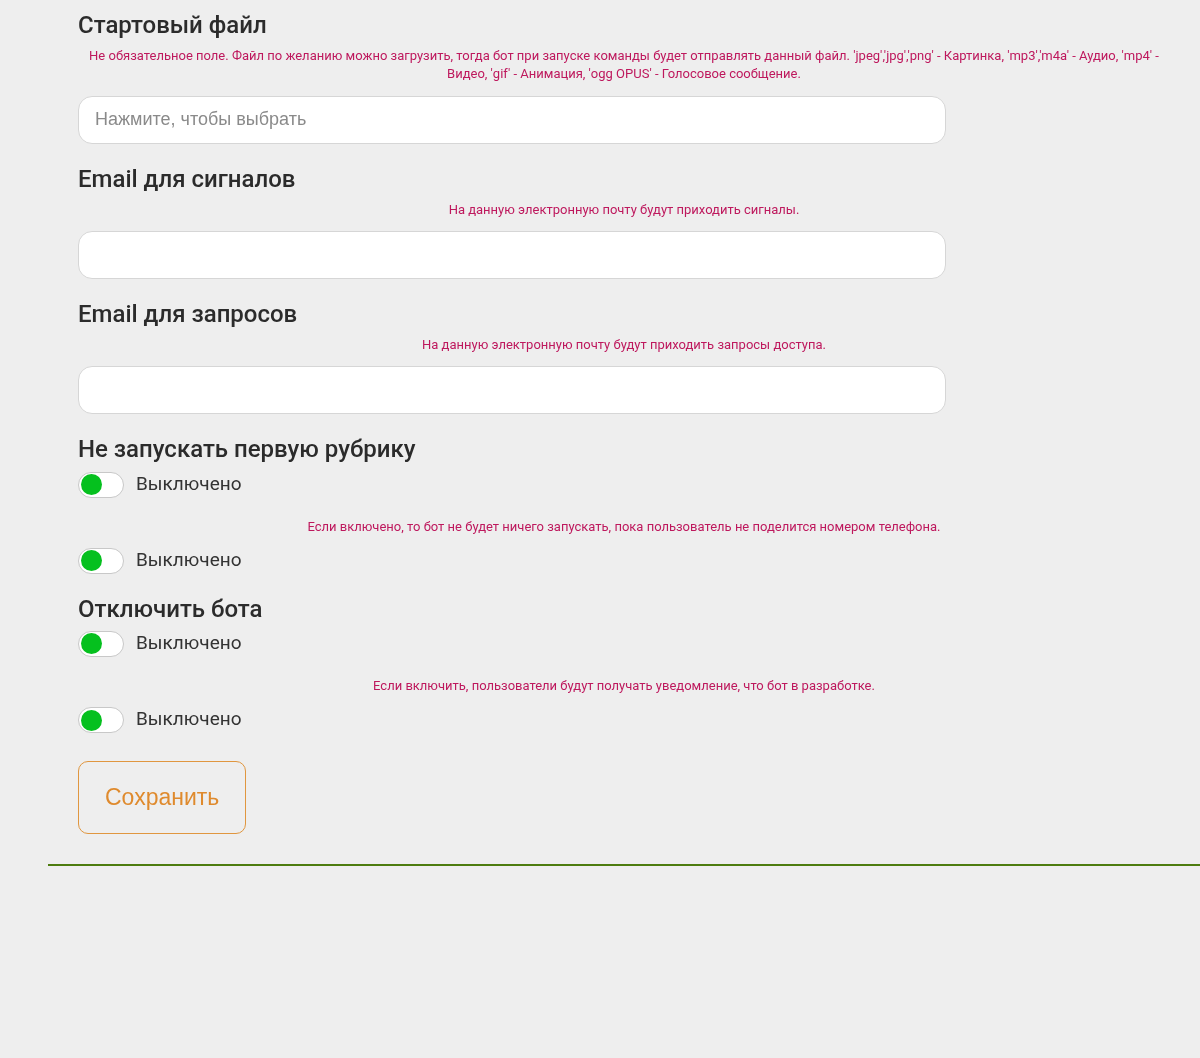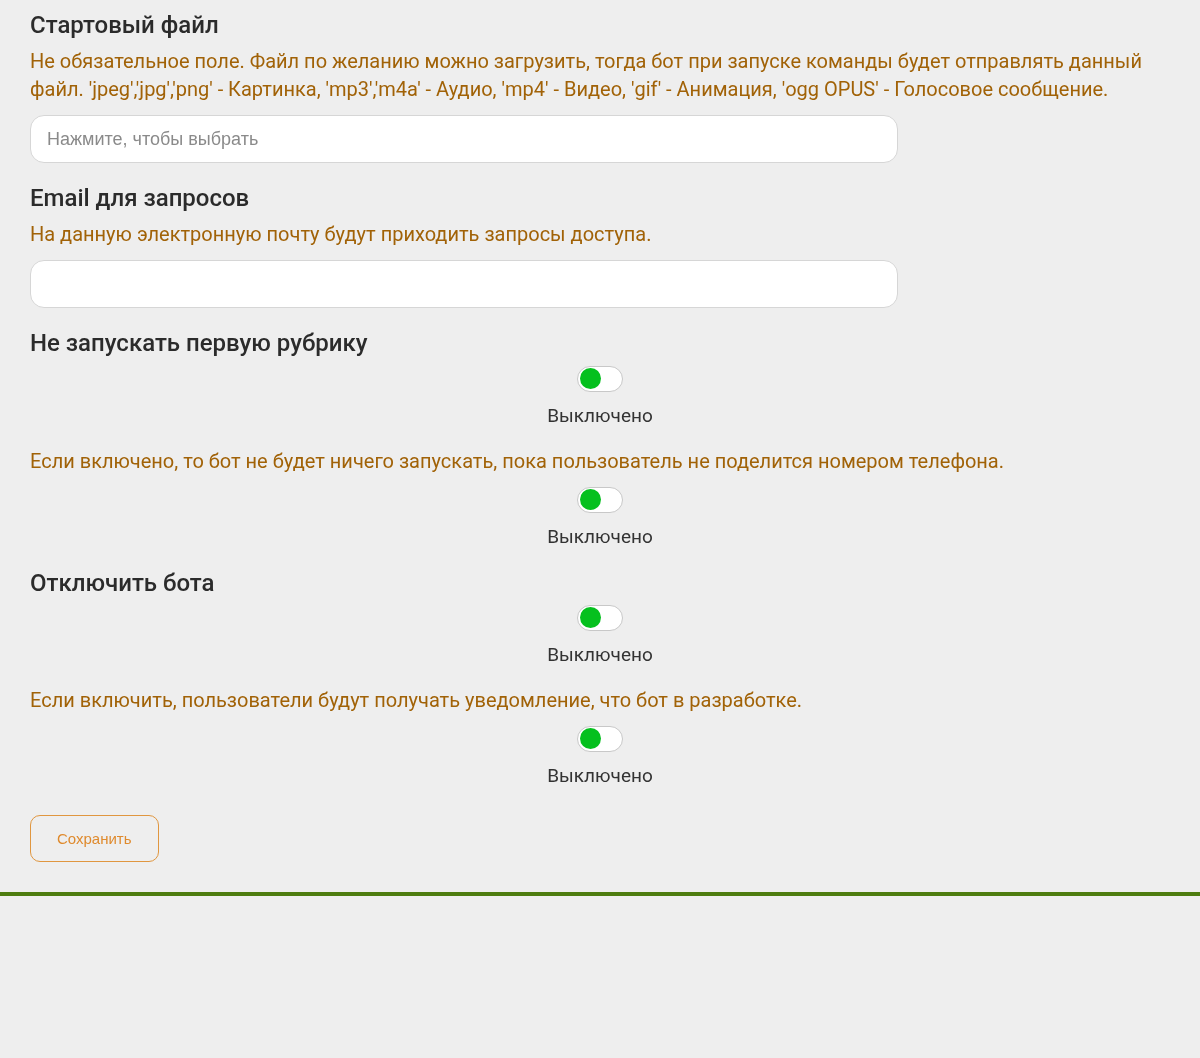--- a/index.html
+++ b/index.html
@@ -6,58 +6,58 @@
   html, body {
     width: 1200px;
     height: 1058px;
     background: #eeeeee;
     font-family: -apple-system, BlinkMacSystemFont, "Segoe UI", Roboto, Helvetica, Arial, sans-serif;
     color: #333;
     overflow: hidden;
   }
   .page {
     padding: 10px 30px 30px 30px;
-    border-bottom: 4px solid #4d7c0f;
+    border-bottom: 2px solid #4d7c0f;
+    margin-left: 48px;
   }
   .field-block {
     margin-bottom: 20px;
   }
   .field-title {
     font-size: 24px;
     font-weight: 500;
     color: #2b2b2b;
     margin-bottom: 6px;
     line-height: 1.3;
   }
   .field-desc {
-    font-size: 20px;
-    color: #a16207;
+    font-size: 13px;
+    color: #be185d;
     line-height: 1.4;
     margin-bottom: 12px;
     max-width: 1120px;
+    text-align: center;
   }
   .text-input {
     width: 868px;
     height: 48px;
     border: 1px solid #d6d6d6;
     border-radius: 14px;
     background: #ffffff;
     font-size: 18px;
     color: #333;
     padding: 0 16px;
     outline: none;
   }
   .text-input::placeholder {
     color: #8a8a8a;
   }
   .toggle-row {
     display: flex;
-    align-items: center;
     gap: 12px;
-    flex-direction: column;
   }
   .toggle {
     position: relative;
     width: 46px;
     height: 26px;
     border-radius: 13px;
     background: #ffffff;
     border: 1px solid #c8c8c8;
     cursor: pointer;
     flex: 0 0 auto;
@@ -71,42 +71,47 @@
     border-radius: 50%;
     background: #05c01e;
   }
   .toggle-label {
     font-size: 19px;
     color: #333;
   }
   .save-btn {
     display: inline-block;
     margin-top: 8px;
-    padding: 14px 26px;
+    padding: 22px 26px;
     border: 1px solid #e0963f;
     border-radius: 10px;
     background: transparent;
     color: #df8a2d;
-    font-size: 15px;
+    font-size: 23px;
     cursor: pointer;
   }
 </style>
 </head>
 <body>
 
 <div class="page">
 
   
   <div class="field-block">
     <div class="field-title">Стартовый файл</div>
     <div class="field-desc">Не обязательное поле. Файл по желанию можно загрузить, тогда бот при запуске команды будет отправлять данный файл. 'jpeg','jpg','png' - Картинка, 'mp3','m4a' - Аудио, 'mp4' - Видео, 'gif' - Анимация, 'ogg OPUS' - Голосовое сообщение.</div>
     <input type="text" class="text-input" placeholder="Нажмите, чтобы выбрать" style="">
   </div>
 
   
+  <div class="field-block">
+    <div class="field-title">Email для сигналов</div>
+    <div class="field-desc">На данную электронную почту будут приходить сигналы.</div>
+    <input type="text" class="text-input" value="" style="">
+  </div>
 
   
   <div class="field-block">
     <div class="field-title">Email для запросов</div>
     <div class="field-desc">На данную электронную почту будут приходить запросы доступа.</div>
     <input type="text" class="text-input" value="" style="">
   </div>
 
   
   <div class="field-block">

